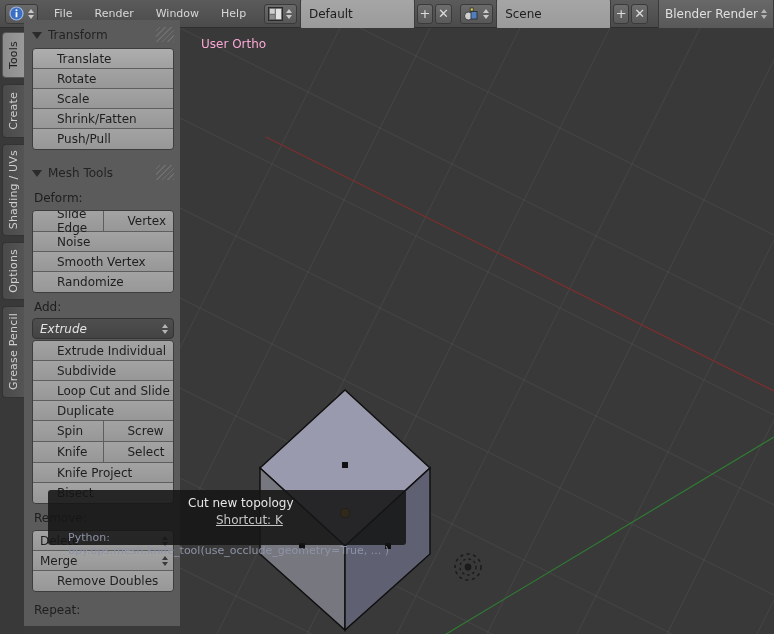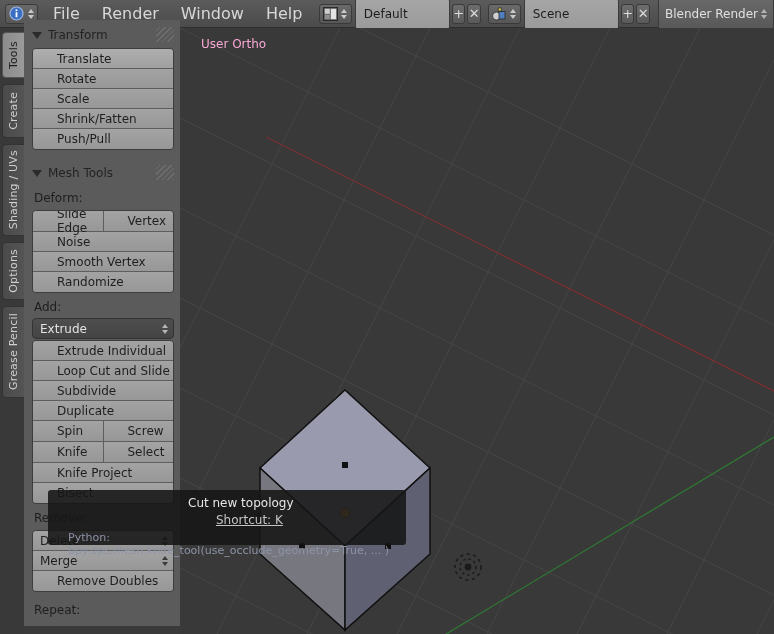--- a/index.html
+++ b/index.html
@@ -28,21 +28,21 @@
   }
   .ed-icon { width: 17px; height: 16px; display: flex; align-items: center; justify-content: center; }
   .arrows {
     width: 9px; height: 16px; display: flex; flex-direction: column;
     align-items: center; justify-content: center; gap: 2px; margin-left: 1px;
   }
   .arr-up { width:0;height:0;border-left:3.5px solid transparent;border-right:3.5px solid transparent;border-bottom:4px solid #c9c9c9; }
   .arr-dn { width:0;height:0;border-left:3.5px solid transparent;border-right:3.5px solid transparent;border-top:4px solid #c9c9c9; }
 
   .menu-item {
-    font-size: 16px; color: #d8d8d8; padding: 0 11px; height: 22px;
+    font-size: 11px; color: #d8d8d8; padding: 0 11px; height: 22px;
     display: flex; align-items: center; cursor: default;
   }
 
   .field {
     height: 32px; background: linear-gradient(to bottom,#a6a6a6,#9a9a9a);
     border: 1px solid #3c3c3c; border-radius: 3px;
     display: flex; align-items: center; padding: 0 8px;
     font-size: 12px; color: #1d1d1d;
   }
   .sqbtn {
@@ -112,21 +112,21 @@
   .row2 .tbtn { flex: 1; border-bottom: none; border-right: 1px solid #5e5e5e; }
   .row2 .tbtn:last-child { border-right: none; }
 
   .sec-label { font-size: 12px; color: #1e1e1e; padding: 7px 12px 3px 10px; }
 
   .dropdown {
     margin: 1px 6px 0 8px; height: 21px;
     background: linear-gradient(to bottom,#4e4e4e,#444);
     border: 1px solid #333; border-radius: 4px;
     display: flex; align-items: center; justify-content: space-between;
-    padding: 0 5px 0 7px; font-size: 12px; color: #e2e2e2;
+    padding: 0 5px 0 7px; font-size: 12px; color: #e2e2e2; font-style: italic;
   }
   .dd-arrows { display:flex;flex-direction:column;gap:2px;align-items:center; }
   .dd-arrows .arr-up { border-bottom-color:#b5b5b5; }
   .dd-arrows .arr-dn { border-top-color:#b5b5b5; }
 
   .numfield {
     height: 20px; display: flex; align-items: center; justify-content: space-between;
     padding: 0 5px 0 7px; font-size: 12px; color: #1e1e1e;
     background: linear-gradient(to bottom,#a3a3a3,#979797);
     border-bottom: 1px solid #5e5e5e;
@@ -284,22 +284,22 @@
     <div class="sec-label">Add:</div>
     <div class="dropdown">
       <span>Extrude</span>
       <span class="dd-arrows">
         <span class="arr-up"></span>
           <span class="arr-dn"></span>
       </span>
     </div>
     <div class="btn-group" style="margin-top:1px">
       <div class="tbtn">Extrude Individual</div>
+      <div class="tbtn">Subdivide</div>
       <div class="tbtn">Loop Cut and Slide</div>
-      <div class="tbtn">Subdivide</div>
       <div class="tbtn">Duplicate</div>
       <div class="row2">
         <div class="tbtn">Spin</div>
         <div class="tbtn">Screw</div>
       </div>
       <div class="row2">
         <div class="tbtn">Knife</div>
         <div class="tbtn">Select</div>
       </div>
       <div class="tbtn">Knife Project</div>

